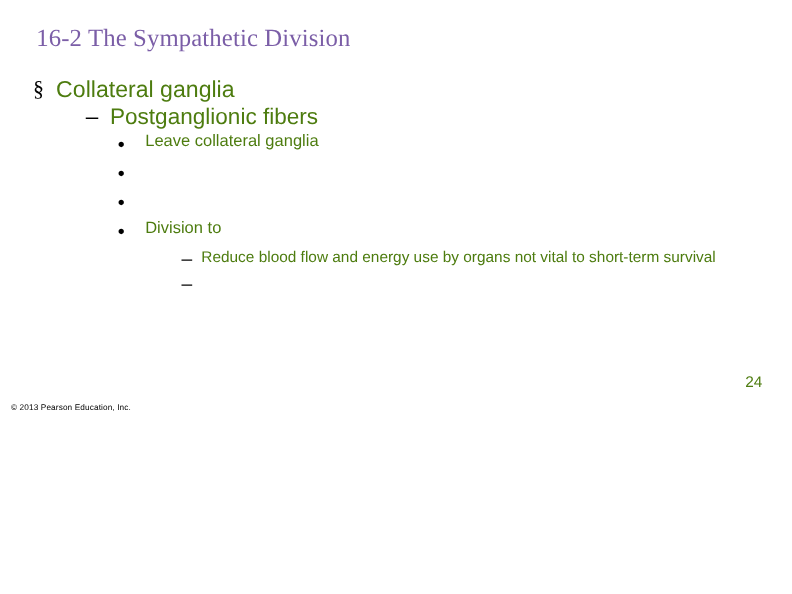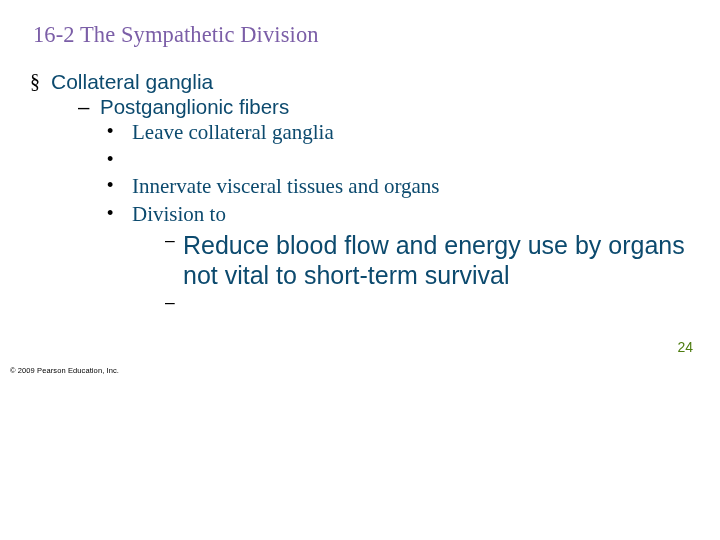--- a/index.html
+++ b/index.html
@@ -41,21 +41,21 @@
     align-items: flex-start;
     line-height: 1.0;
   }
   .marker {
     flex: 0 0 auto;
     text-align: left;
     color: #000000;
   }
   .text {
     flex: 0 1 auto;
-    color: #0c4a6e;
+    color: #4d7c0f;
   }
 
   
   .lvl1 {
     margin-left: 0px;
     margin-bottom: 2px;
   }
   .lvl1 .marker {
     width: 21px;
     font-family: "Liberation Serif", serif;
@@ -86,37 +86,36 @@
   .lvl3 {
     margin-left: 77px;
     margin-bottom: 3px;
   }
   .lvl3 .marker {
     width: 25px;
     font-size: 18px;
     line-height: 1.28;
   }
   .lvl3 .text {
-    font-size: 21px;
+    font-size: 15px;
     line-height: 1.18;
-    font-family: Liberation Serif, serif;
   }
 
   
   .lvl4 {
     margin-left: 135px;
     margin-bottom: 2px;
   }
   .lvl4 .marker {
     width: 18px;
     font-size: 17.5px;
     line-height: 1.2;
   }
   .lvl4 .text {
-    font-size: 25px;
+    font-size: 14px;
     line-height: 1.2;
     max-width: 510px;
   }
 
   .page-number {
     position: absolute;
     right: 27px;
     bottom: 33px;
     font-size: 14px;
     color: #4d7c0f;
@@ -153,35 +152,34 @@
       <span class="marker">•</span>
       <span class="text">Leave collateral ganglia</span>
     </div>
 
     <div class="bullet-row lvl3">
       <span class="marker">•</span>
     </div>
 
     <div class="bullet-row lvl3">
       <span class="marker">•</span>
-      <span class="text">Innervate visceral tissues and organs</span>
     </div>
 
     <div class="bullet-row lvl3">
       <span class="marker">•</span>
       <span class="text">Division to</span>
     </div>
 
     <div class="bullet-row lvl4">
       <span class="marker">–</span>
       <span class="text">Reduce blood flow and energy use by organs not vital to short-term survival</span>
     </div>
 
     <div class="bullet-row lvl4">
       <span class="marker">–</span>
     </div>
 
   </div>
 
   <div class="page-number">24</div>
-  <div class="copyright">© 2009 Pearson Education, Inc.</div>
+  <div class="copyright">© 2013 Pearson Education, Inc.</div>
 
 </div>
 
 </body></html>

